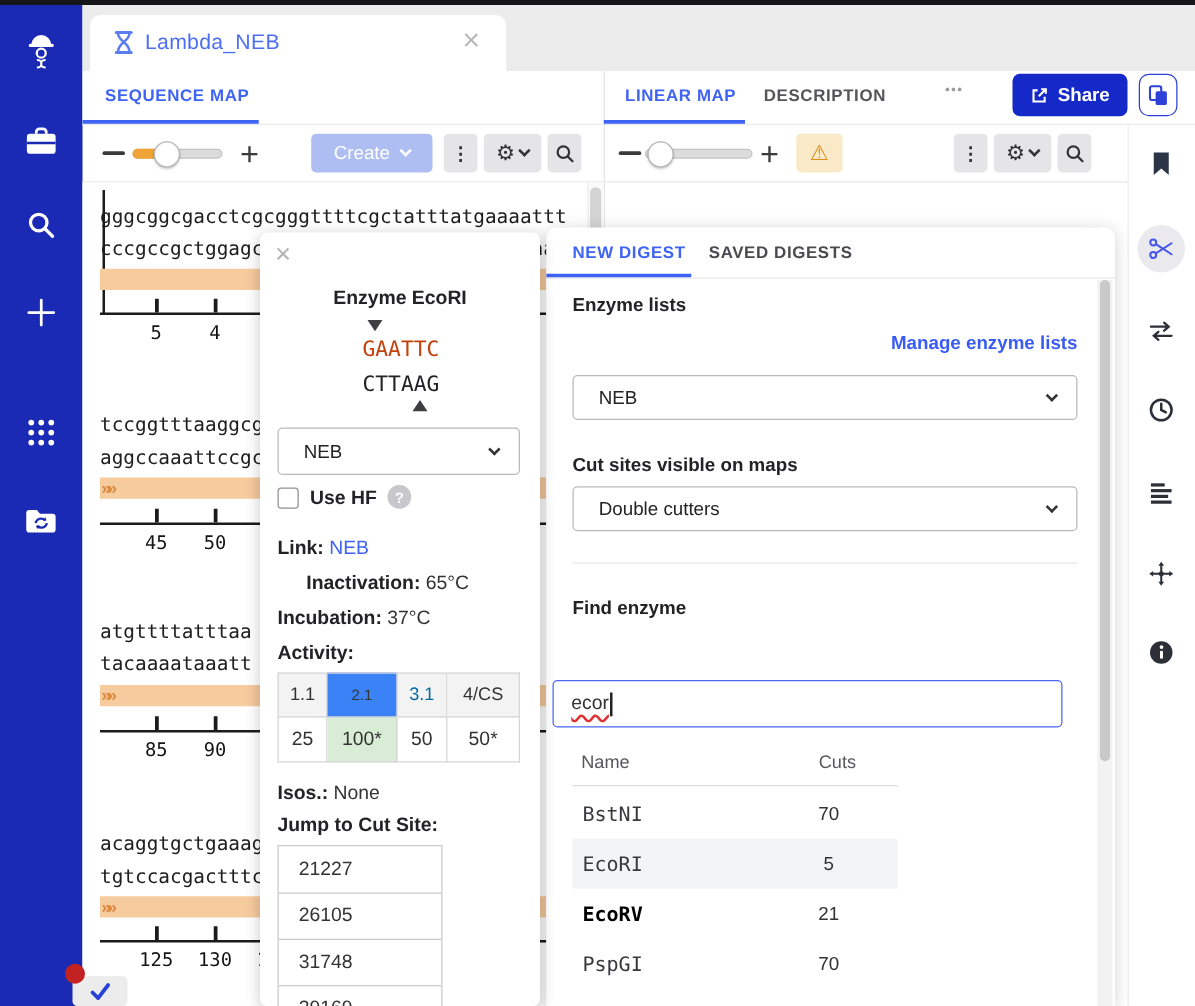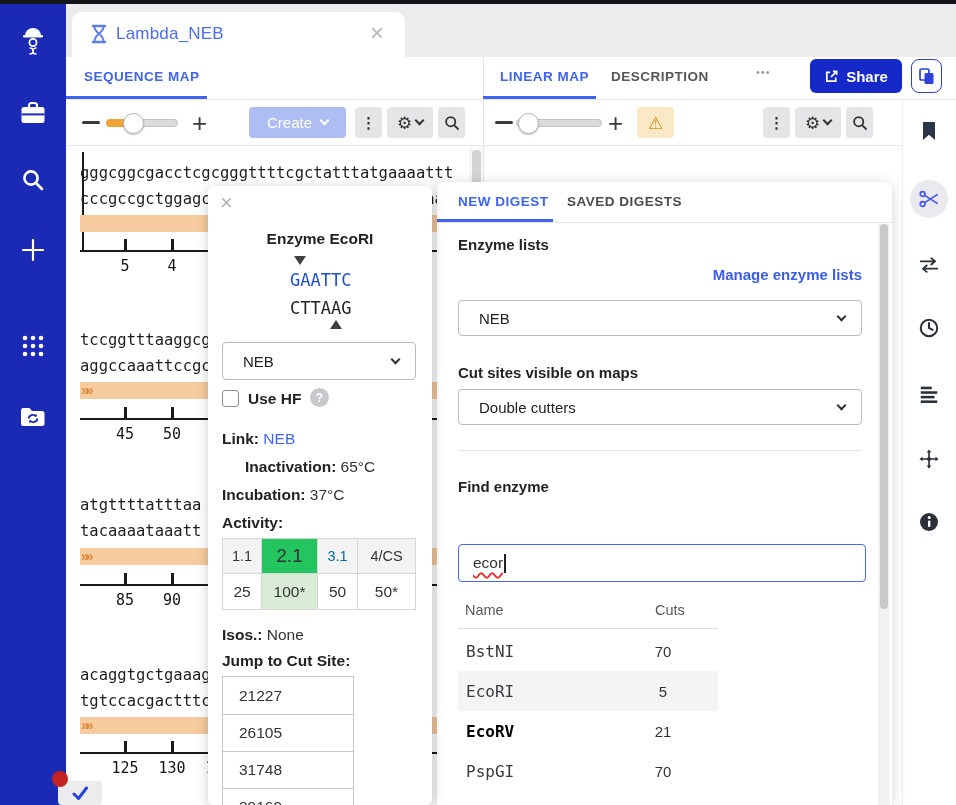--- a/index.html
+++ b/index.html
@@ -316,21 +316,21 @@
     <div class="abs heading" style="left:21px;top:182px;">Cut sites visible on maps</div>
     <div class="abs selectbox" style="left:21px;top:207px;width:404px;height:36px;">
       <span class="seltext">Double cutters</span>
       <span class="chev" style="margin-top:-3px;"></span>
     </div>
 
     <div class="abs" style="left:21px;top:268px;width:404px;height:1px;background:#e6e6e6;"></div>
 
     <div class="abs heading" style="left:21px;top:296px;">Find enzyme</div>
 
-    <div class="abs" style="left:21px;top:362px;width:408px;height:38px;border:1.5px solid #4b66f1;border-radius:4px;background:#fff;display:flex;align-items:center;padding-left:14px;">
+    <div class="abs" style="left:5px;top:362px;width:408px;height:38px;border:1.5px solid #4b66f1;border-radius:4px;background:#fff;display:flex;align-items:center;padding-left:14px;">
       <span style="font-size:15.5px;color:#333;text-decoration:underline wavy #e03131;text-underline-offset:4px;text-decoration-thickness:1.5px;">ecor</span>
       <span style="display:inline-block;width:1.5px;height:19px;background:#222;margin-left:1px;"></span>
     </div>
 
     <div class="abs" style="left:28px;top:420px;font-size:14.5px;color:#57575c;">Name</div>
     <div class="abs" style="left:218px;top:420px;font-size:14.5px;color:#57575c;">Cuts</div>
     <div class="abs" style="left:21px;top:446px;width:260px;height:1px;background:#dcdcdc;"></div>
 
     <div class="abs" style="left:21px;top:449px;width:260px;height:40px;display:flex;align-items:center;cursor:pointer;">
       <span class="mono" style="margin-left:8px;font-size:16px;color:#39393d;">BstNI</span>
@@ -351,21 +351,21 @@
 
     <div class="abs" style="left:441px;top:42px;width:12px;height:581px;background:#f2f2f2;"></div>
     <div class="abs" style="left:443px;top:42px;width:8px;height:385px;background:#c9c9c9;border-radius:4px;"></div>
   </div>
 
   <div class="abs" style="left:208px;top:186px;width:224px;height:619px;background:#fff;border-radius:6px;box-shadow:0 2px 12px rgba(0,0,0,.22);overflow:hidden;">
     <div class="abs" style="left:12px;top:6px;font-size:22px;color:#b4b4b4;cursor:pointer;line-height:1;">×</div>
     <div class="abs b" style="left:0;top:44px;width:224px;text-align:center;font-size:15.5px;color:#232327;">Enzyme EcoRI</div>
 
     <div class="abs tri-down" style="left:86px;top:70px;"></div>
-    <div class="abs mono" style="left:82px;top:84px;font-size:17px;color:#1d4ed8;">GAATTC</div>
+    <div class="abs mono" style="left:82px;top:84px;font-size:17px;color:#c2410c;">GAATTC</div>
     <div class="abs mono" style="left:82px;top:112px;font-size:17px;color:#232327;">CTTAAG</div>
     <div class="abs tri-up" style="left:122px;top:134px;"></div>
 
     <div class="abs selectbox" style="left:14px;top:156px;width:194px;height:38px;">
       <span class="seltext">NEB</span>
       <span class="chev" style="margin-top:-3px;"></span>
     </div>
 
     <div class="abs" style="left:14px;top:204px;width:17px;height:17px;border:1.5px solid #909095;border-radius:3px;background:#fff;cursor:pointer;"></div>
     <div class="abs b" style="left:40px;top:204px;font-size:15.5px;color:#232327;">Use HF</div>
@@ -380,21 +380,21 @@
       <span style="color:#333;">65°C</span>
     </div>
     <div class="abs" style="left:14px;top:300px;font-size:15.5px;">
       <span class="b" style="color:#232327;">Incubation:</span>
       <span style="color:#333;">37°C</span>
     </div>
     <div class="abs b" style="left:14px;top:328px;font-size:15.5px;color:#232327;">Activity:</div>
 
     <div class="abs" style="left:14px;top:352px;width:196px;height:74px;display:grid;grid-template-columns:40px 56px 40px 58px;grid-template-rows:36px 36px;">
       <div class="cell" style="background:#f3f3f3;font-size:14.5px;color:#333;">1.1</div>
-      <div class="cell" style="background:#22c55e;font-size:19px;color:#333;border-left:none;">2.1</div>
+      <div class="cell" style="background:#3b82f6;font-size:12px;color:#333;border-left:none;">2.1</div>
       <div class="cell" style="background:#f3f3f3;font-size:14.5px;color:#0369a1;border-left:none;">3.1</div>
       <div class="cell" style="background:#f3f3f3;font-size:14.5px;color:#333;border-left:none;">4/CS</div>
       <div class="cell" style="border-top:none;font-size:15.5px;color:#333;">25</div>
       <div class="cell" style="border-top:none;border-left:none;font-size:15.5px;color:#333;background:#d9ecd5;">100*</div>
       <div class="cell" style="border-top:none;border-left:none;font-size:15.5px;color:#333;">50</div>
       <div class="cell" style="border-top:none;border-left:none;font-size:15.5px;color:#333;">50*</div>
     </div>
 
     <div class="abs" style="left:14px;top:440px;font-size:15.5px;">
       <span class="b" style="color:#232327;">Isos.:</span>

